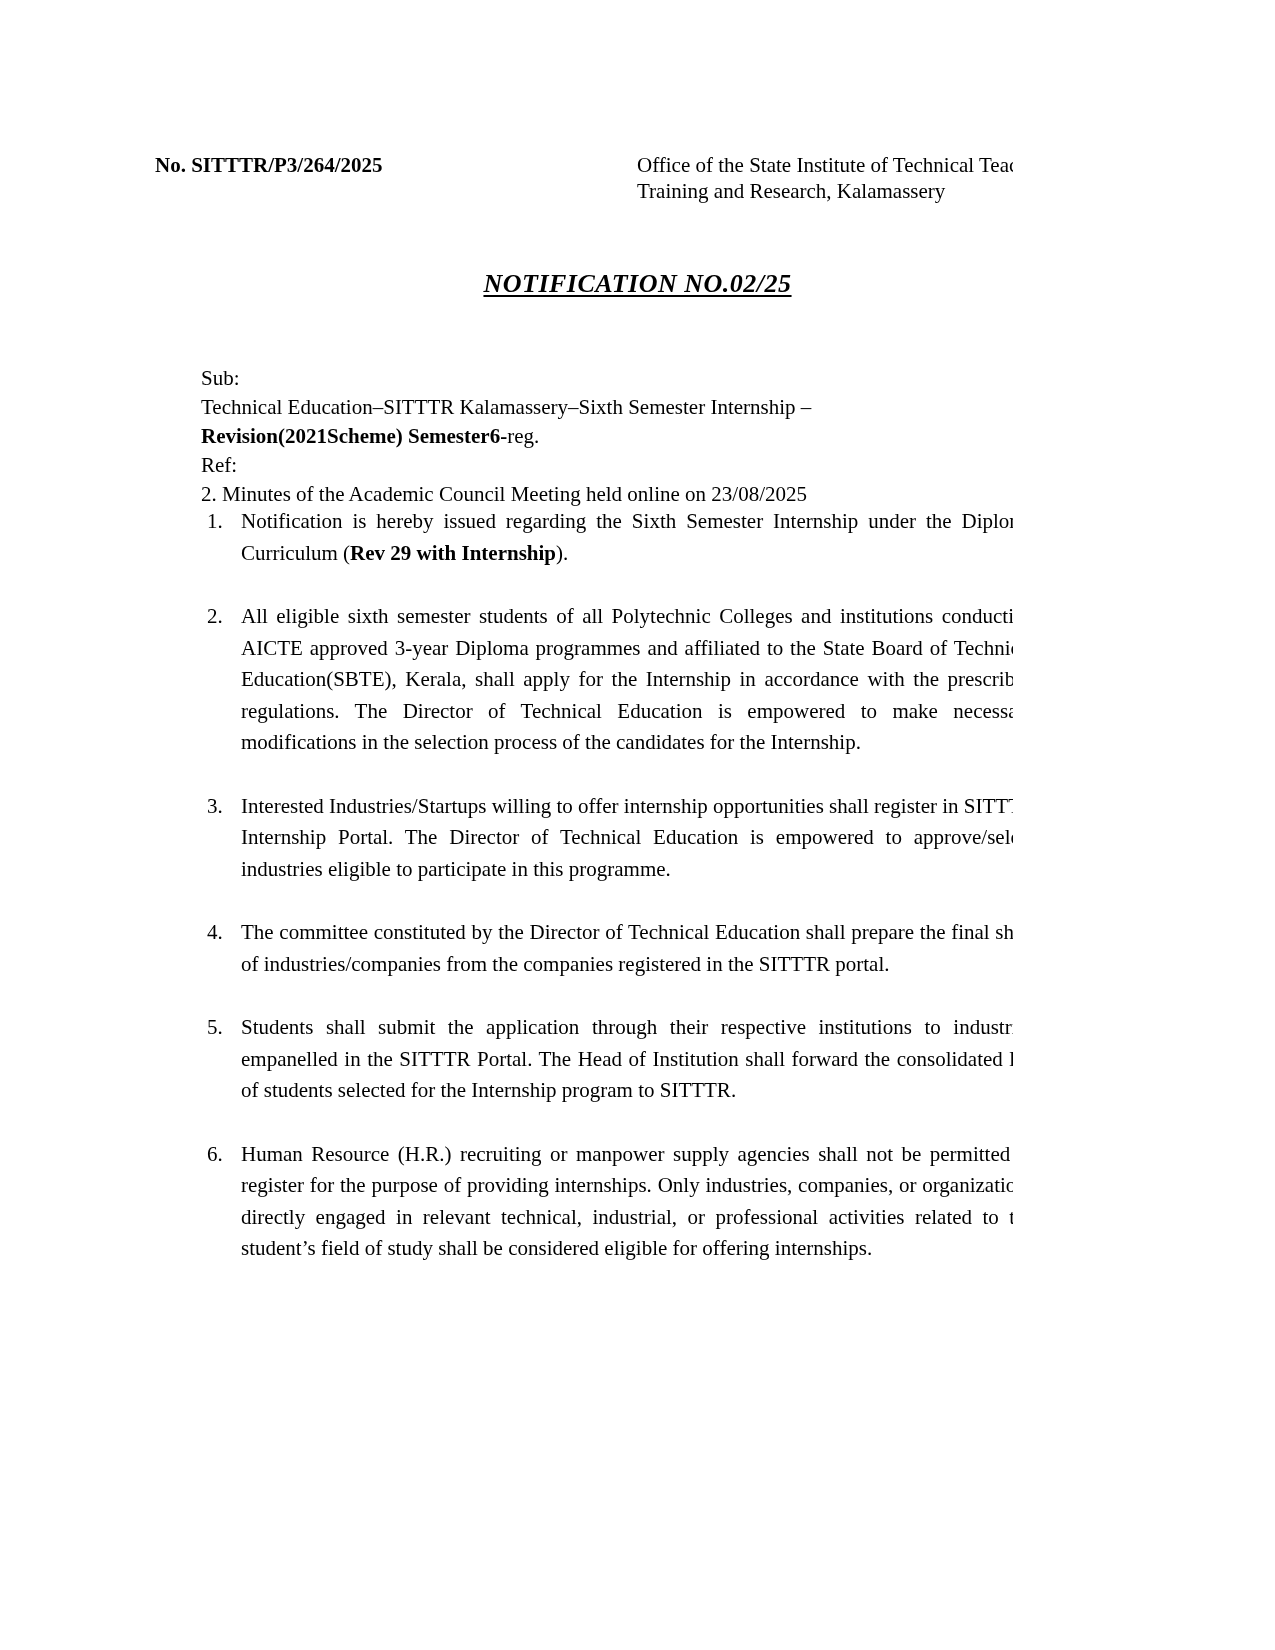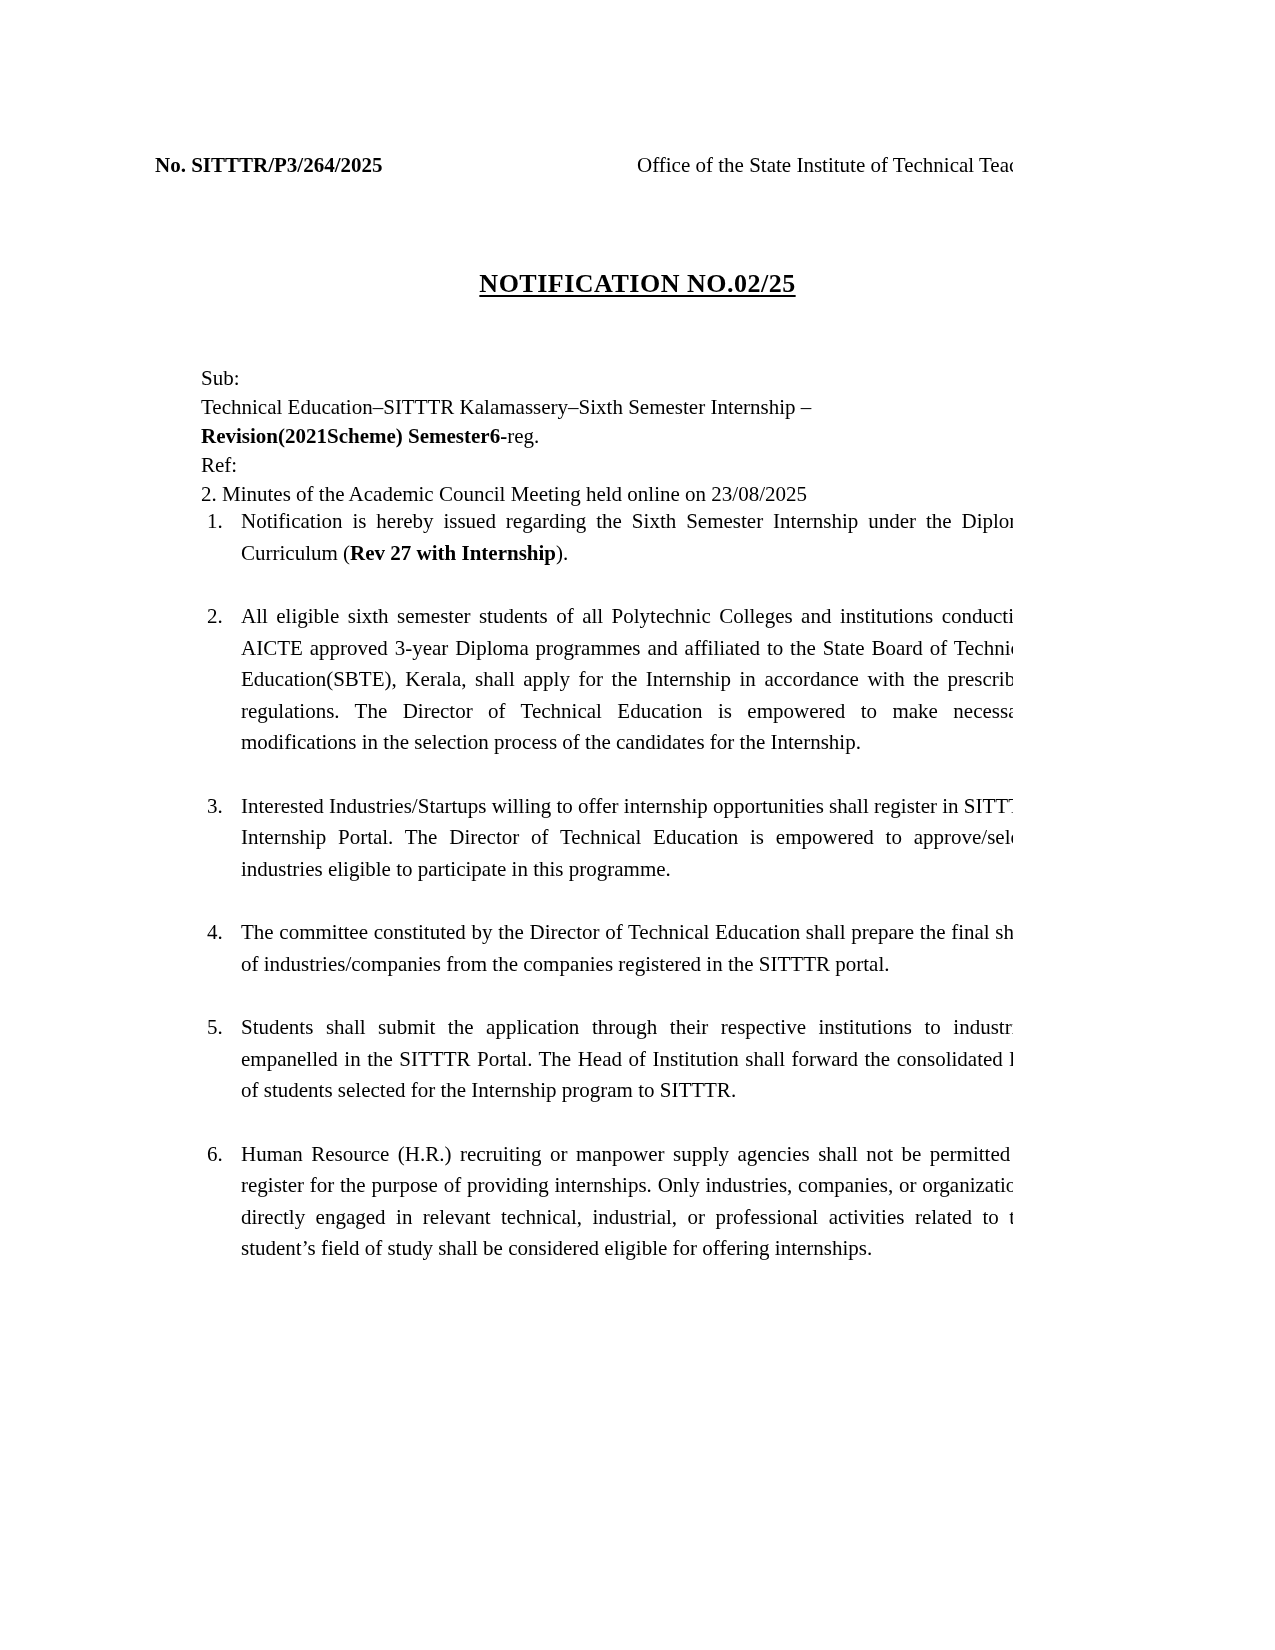--- a/index.html
+++ b/index.html
@@ -47,20 +47,21 @@
     width: 1275px;
     text-align: center;
   }
   .title-row span {
     font-size: 26px;
     font-weight: bold;
     letter-spacing: 0.5px;
     text-decoration: underline;
     text-decoration-thickness: 2px;
     text-underline-offset: 3px;
+    font-style: italic;
   }
   .meta {
     position: absolute;
     left: 201px;
     top: 364px;
     width: 845px;
     font-size: 21px;
     line-height: 29px;
   }
   .meta-row { display: flex; flex-direction: column; }
@@ -85,20 +86,21 @@
 </style>
 </head>
 <body>
 
 <div class="page">
 
   <div class="refno">No. SITTTR/P3/264/2025</div>
 
   <div class="office">
     <div>Office of the State Institute of Technical Teachers</div>
+    <div>Training and Research, Kalamassery</div>
   </div>
 
 
   <div class="title-row">
     <span>NOTIFICATION NO.02/25</span>
   </div>
 
   <div class="meta">
     <div class="meta-row">
       <div class="meta-label">Sub:</div>
@@ -112,21 +114,21 @@
       <div class="meta-body">
         <div>2. Minutes of the Academic Council Meeting held online on 23/08/2025</div>
       </div>
     </div>
   </div>
 
   <div class="list">
 
     <div class="li">
       <span class="num">1.</span>
-      <div class="li-text"><span>Notification is hereby issued regarding the Sixth Semester Internship under the Diploma Curriculum (</span><span class="bold">Rev 27 with Internship</span><span>).</span></div>
+      <div class="li-text"><span>Notification is hereby issued regarding the Sixth Semester Internship under the Diploma Curriculum (</span><span class="bold">Rev 29 with Internship</span><span>).</span></div>
     </div>
 
     <div class="li">
       <span class="num">2.</span>
       <div class="li-text">All eligible sixth semester students of all Polytechnic Colleges and institutions conducting AICTE approved 3-year Diploma programmes and affiliated to the State Board of Technical Education(SBTE), Kerala, shall apply for the Internship in accordance with the prescribed regulations. The Director of Technical Education is empowered to make necessary modifications in the selection process of the candidates for the Internship.</div>
     </div>
 
     <div class="li">
       <span class="num">3.</span>
       <div class="li-text">Interested Industries/Startups willing to offer internship opportunities shall register in SITTTR Internship Portal. The Director of Technical Education is empowered to approve/select industries eligible to participate in this programme.</div>

